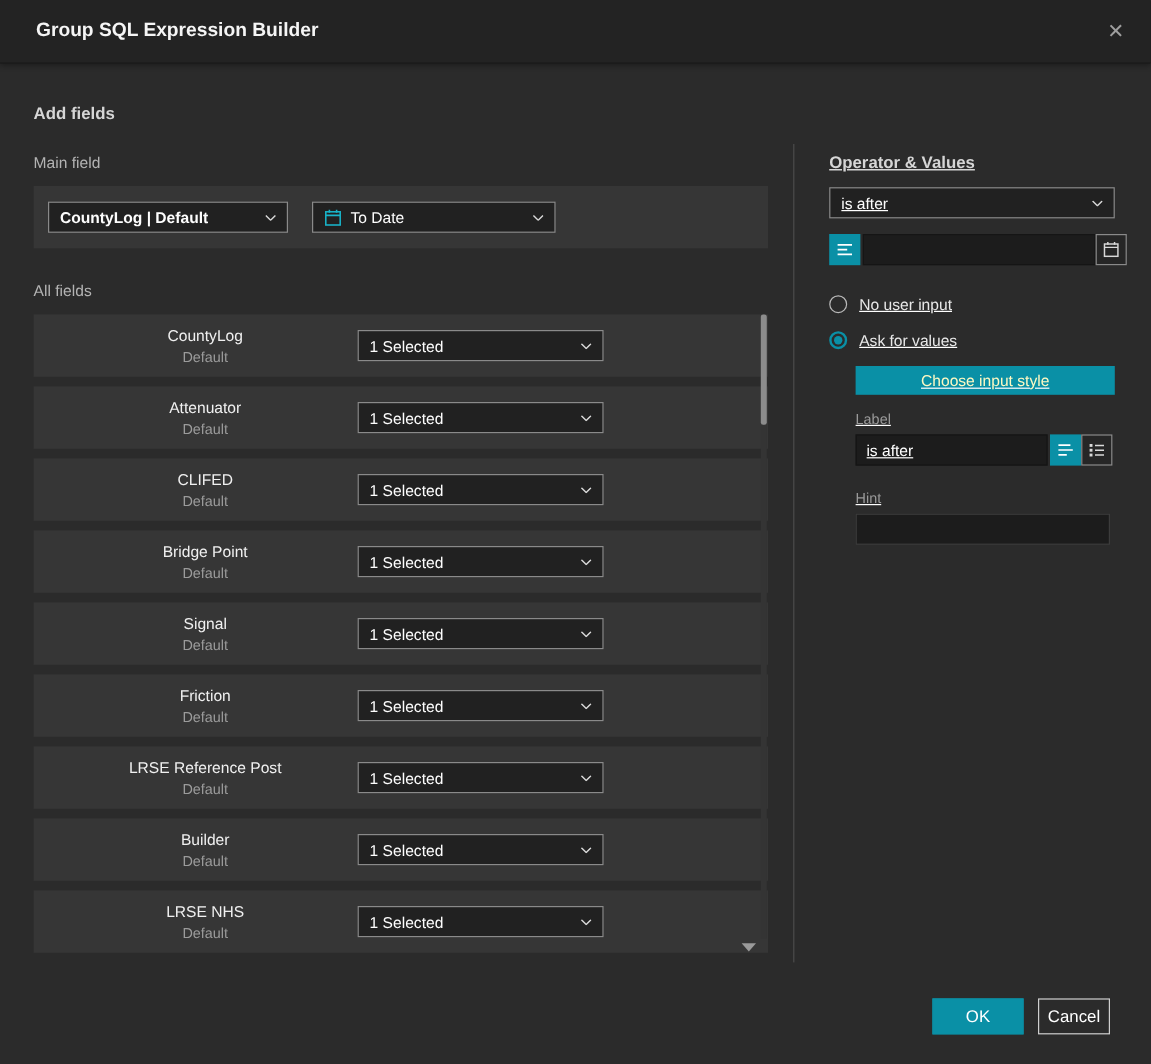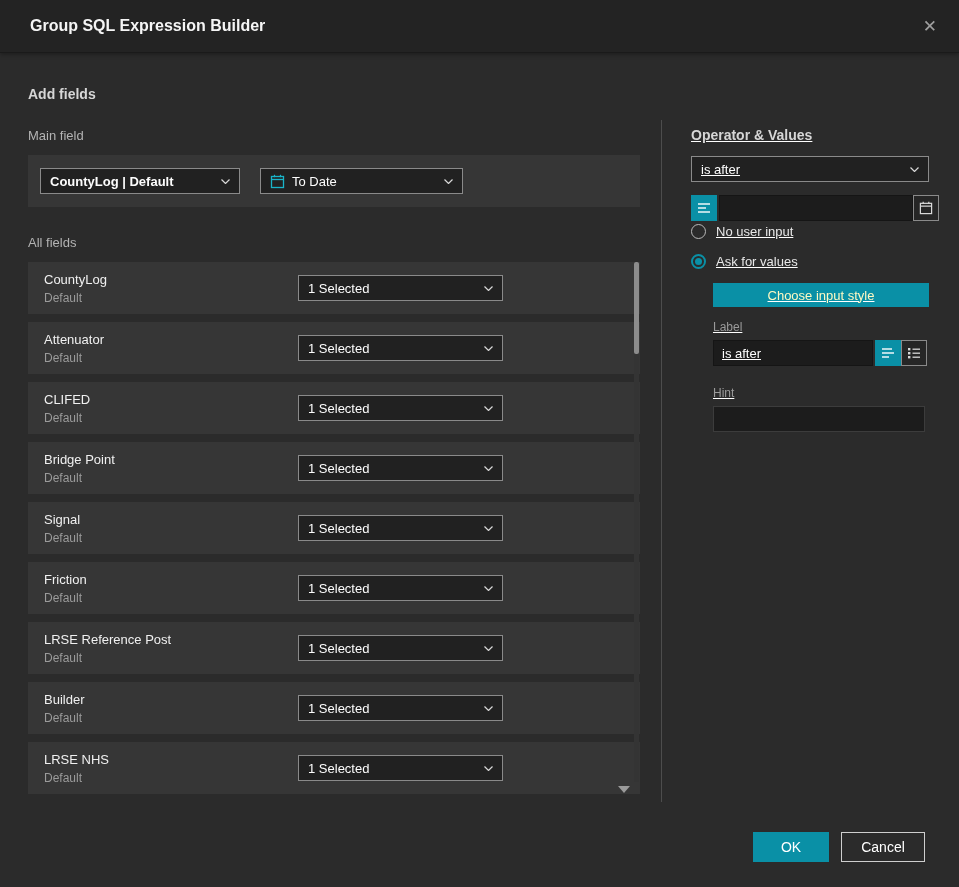--- a/index.html
+++ b/index.html
@@ -64,21 +64,21 @@
   .all-fields-label { margin-top: 28px; }
   .list-wrap { position: relative; margin-top: 12px; }
   .field-row {
     height: 52px;
     background: #363636;
     margin-bottom: 8px;
     display: flex;
     align-items: center;
     padding: 0 16px;
   }
-  .field-info { width: 254px; display: flex; flex-direction: column; }
+  .field-info { width: 254px; display: flex; flex-direction: column; align-items: center; }
   .field-name { font-size: 13px; color: #f0f0f0; }
   .field-sub { font-size: 12px; color: #9b9b9b; margin-top: 4px; }
 
   .scrollbar {
     position: absolute;
     left: 606px; top: 0;
     width: 5px; height: 520px;
     background: #343434;
   }
   .scroll-thumb { width: 5px; height: 92px; background: #8c8c8c; border-radius: 2px; }
@@ -110,21 +110,21 @@
     height: 26px;
     background: #1c1c1c;
     border: 1px solid #151515;
     color: #ffffff;
     font-size: 13px;
     padding: 0 8px;
     font-family: "Liberation Sans", sans-serif;
     outline: none;
   }
 
-  .radios { }
+  .radios { margin-top: 22px; }
   .radio-row { display: flex; align-items: center; gap: 10px; height: 20px; margin-bottom: 10px; cursor: pointer; }
   .radio {
     width: 15px; height: 15px; border-radius: 50%;
     border: 1px solid #b9b9b9; position: relative; flex: 0 0 auto;
   }
   .radio.checked { border: 2px solid var(--accent); }
   .radio.checked::after {
     content: ""; position: absolute; inset: 2px; border-radius: 50%;
     background: var(--accent);
   }
@@ -149,21 +149,21 @@
   .hint-input { margin-left: 22px; width: 212px; border: 1px solid #3c3c3c; display: block; }
 
   
   .footer { position: absolute; right: 34px; bottom: 25px; display: flex; gap: 12px; }
   .btn {
     height: 30px; font-size: 14px;
     display: flex; align-items: center; justify-content: center;
     cursor: pointer; font-family: "Liberation Sans", sans-serif;
   }
   .btn-ok { width: 76px; background: var(--accent); color: #fff; border: 1px solid var(--accent); }
-  .btn-cancel { width: 84px; background: transparent; color: #fff; border: 1px solid #cfcfcf; }
+  .btn-cancel { width: 60px; background: transparent; color: #fff; border: 1px solid #cfcfcf; }
 </style>
 </head>
 <body>
 
 <div class="header">
   <div class="header-title">Group SQL Expression Builder</div>
   <div class="close-btn">✕</div>
 </div>
 
 <div class="left-col">

